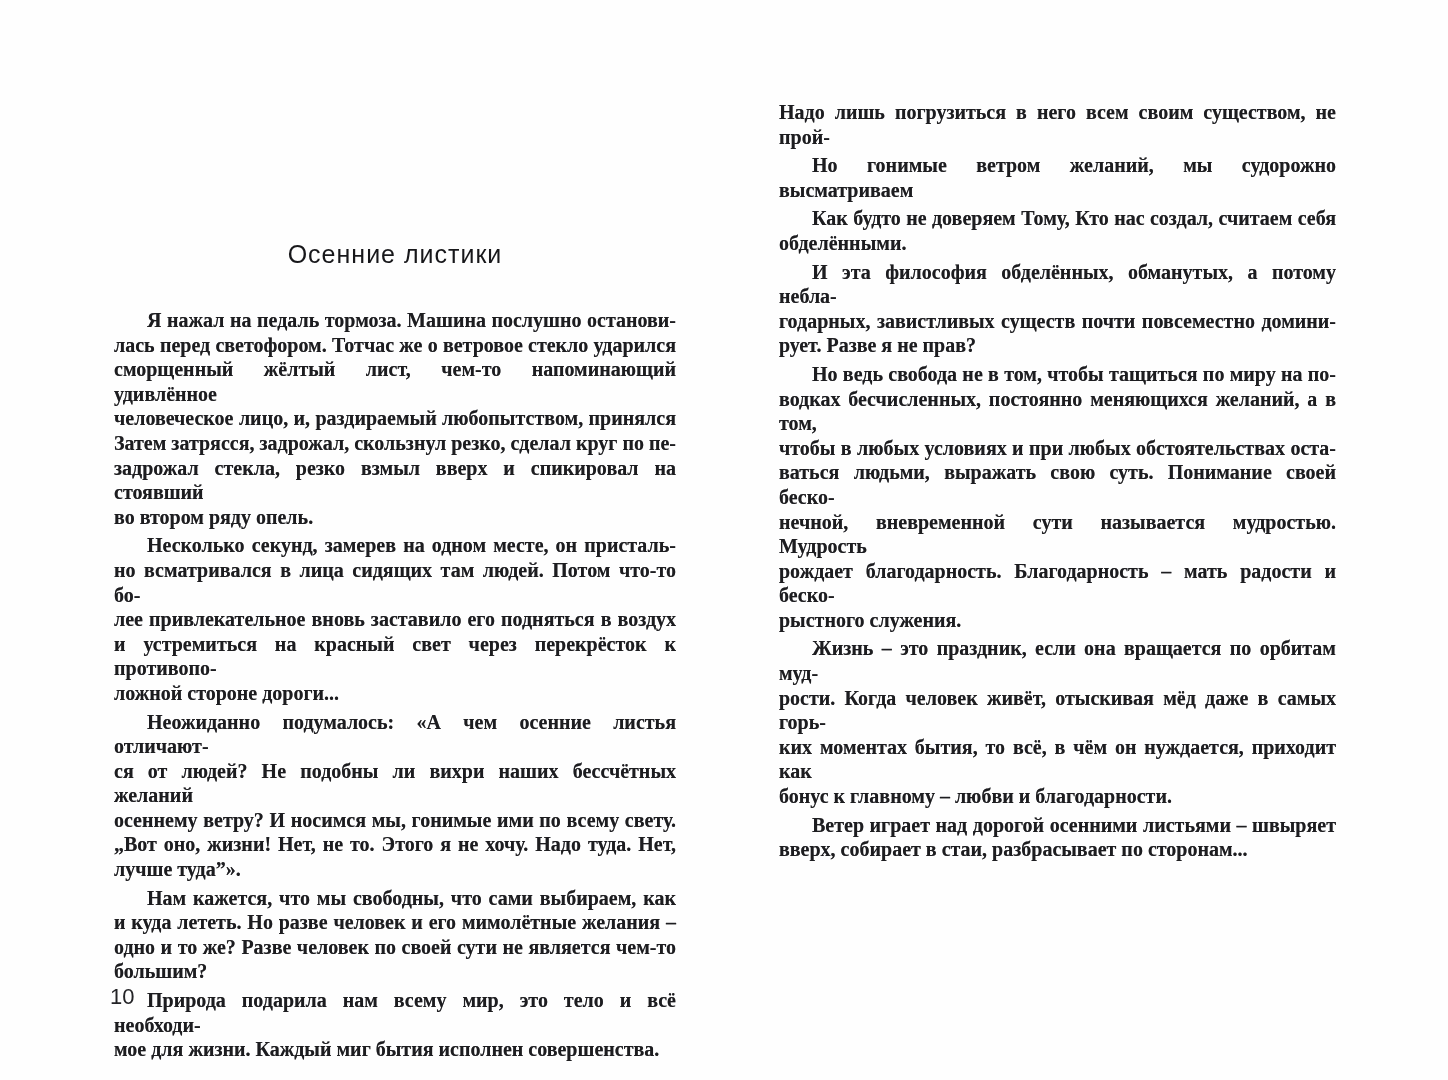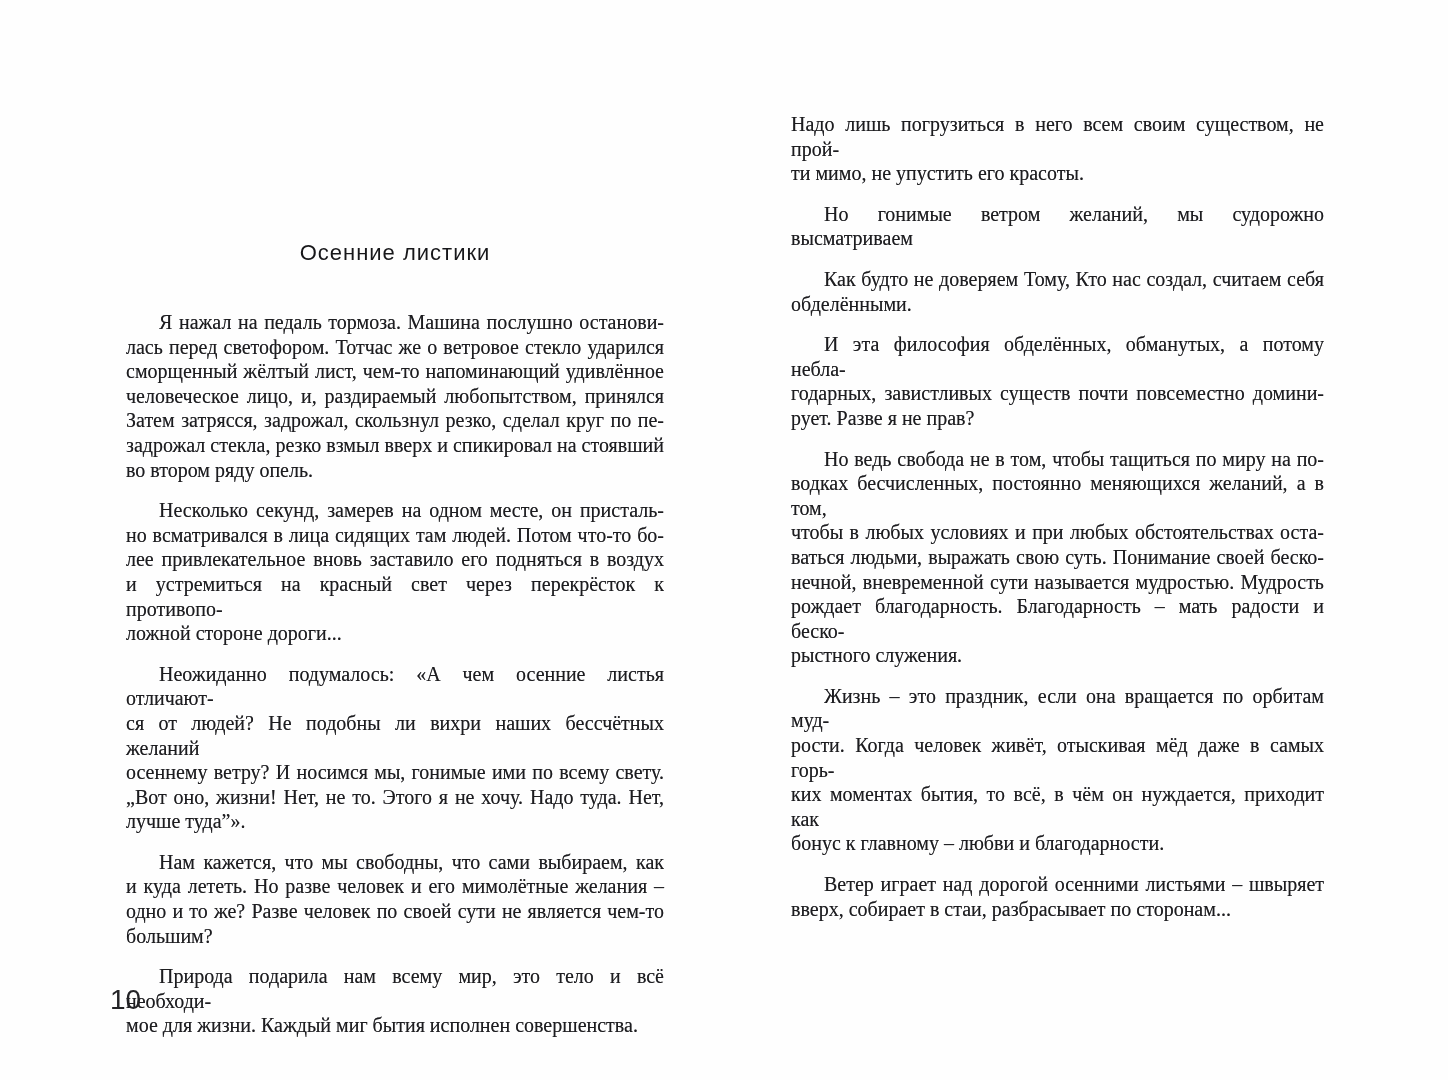--- a/index.html
+++ b/index.html
@@ -13,48 +13,48 @@
     position: relative;
     width: 1448px; height: 1080px;
     background: #fefefe;
     color: #1e1e20;
   }
   .page-title {
     position: absolute;
     left: 110px; top: 240px; width: 570px;
     text-align: center;
     font-family: "Liberation Sans", sans-serif;
-    font-size: 22px;
+    font-size: 25px;
     font-weight: 400;
     letter-spacing: 1px;
     color: #17171a;
   }
   .text-col {
     position: absolute;
     width: 570px;
     font-size: 20px;
     line-height: 24.6px;
     color: #1d1d20;
     text-shadow: 0 0 0.45px rgba(20,20,25,0.55);
   }
-  #left-body  { left: 110px; top: 294px; }
+  #left-body  { left: 110px; top: 304px; }
   #right-body { left: 775px; top: 96px; width: 565px; }
-  .para { margin: 16px; }
+  .para { margin: 4px; font-weight: bold; }
   .line {
     text-align: justify;
     text-align-last: justify;
     white-space: normal;
   }
   .line.last { text-align-last: left; }
   .line.first { text-indent: 33px; }
   .folio {
     position: absolute;
     left: 110px; top: 984px;
     font-family: "Liberation Sans", sans-serif;
-    font-size: 28px;
+    font-size: 22px;
     color: #232326;
   }
 </style>
 </head>
 <body>
 
 <div class="spread">
 
   <div>
     <div class="page-title">Осенние листики</div>
@@ -95,21 +95,20 @@
         </div>
       </div>
 
     <div class="folio">10</div>
   </div>
 
   <div>
     <div class="text-col" id="right-body">
         <div class="para">
           <div class="line">Надо лишь погрузиться в него всем своим существом, не прой-</div>
-          <div class="line last">ти мимо, не упустить его красоты.</div>
         </div>
         <div class="para">
           <div class="line first">Но гонимые ветром желаний, мы судорожно высматриваем</div>
         </div>
         <div class="para">
           <div class="line first">Как будто не доверяем Тому, Кто нас создал, считаем себя</div>
           <div class="line last">обделёнными.</div>
         </div>
         <div class="para">
           <div class="line first">И эта философия обделённых, обманутых, а потому небла-</div>

